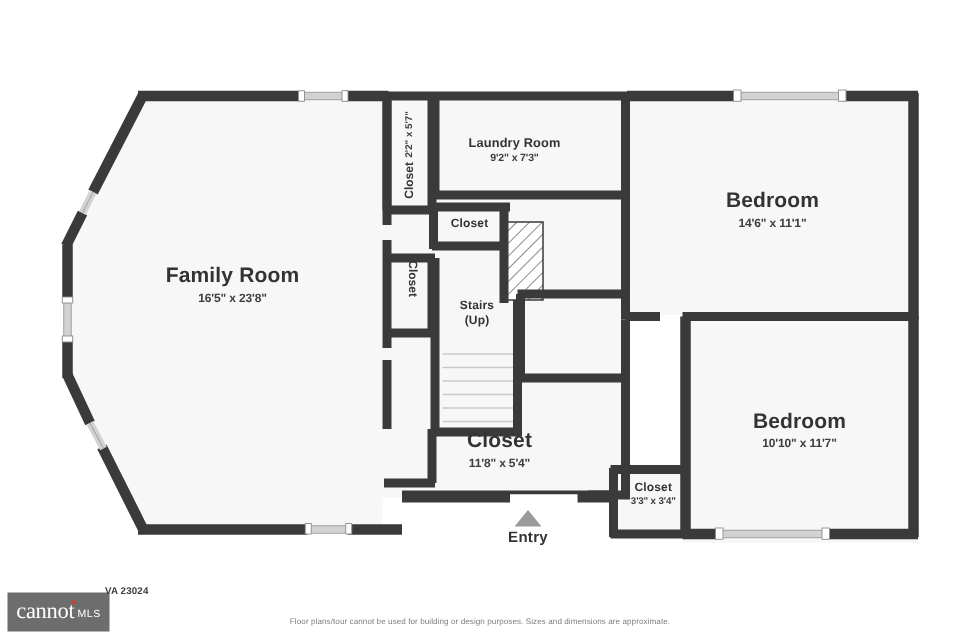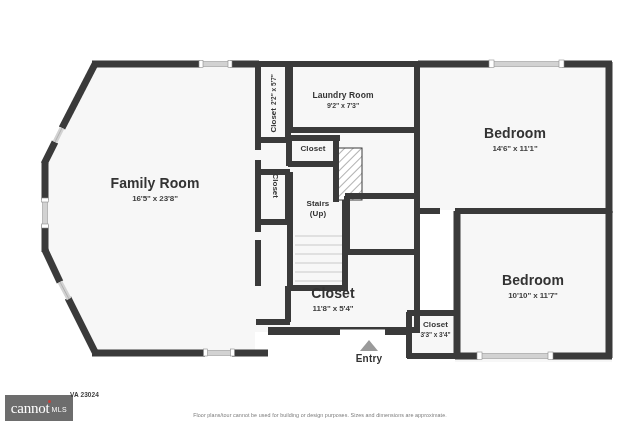--- a/index.html
+++ b/index.html
@@ -378,21 +378,21 @@
     <div class="inner">
       <span class="rname">Closet</span>
     </div>
   </div>
 
   <div class="room-label tiny" id="lbl-closet-bottom" style="left:408px; top:320px; width:55px;">
     <span class="rname">Closet</span>
     <span class="rdim">3'3" x 3'4"</span>
   </div>
 
-  <div id="entry-group" style="left:339px; top:340px; width:60px;">
+  <div id="entry-group" style="left:322px; top:340px; width:60px;">
     <div id="entry-triangle"></div>
     <div id="entry-label">Entry</div>
   </div>
 
 </div>
 
 <div id="footer">
   <div id="logo-box">
     <div id="logo-text">
       <span>cannot</span><span id="logo-dot"></span><span id="logo-mls">MLS</span>

